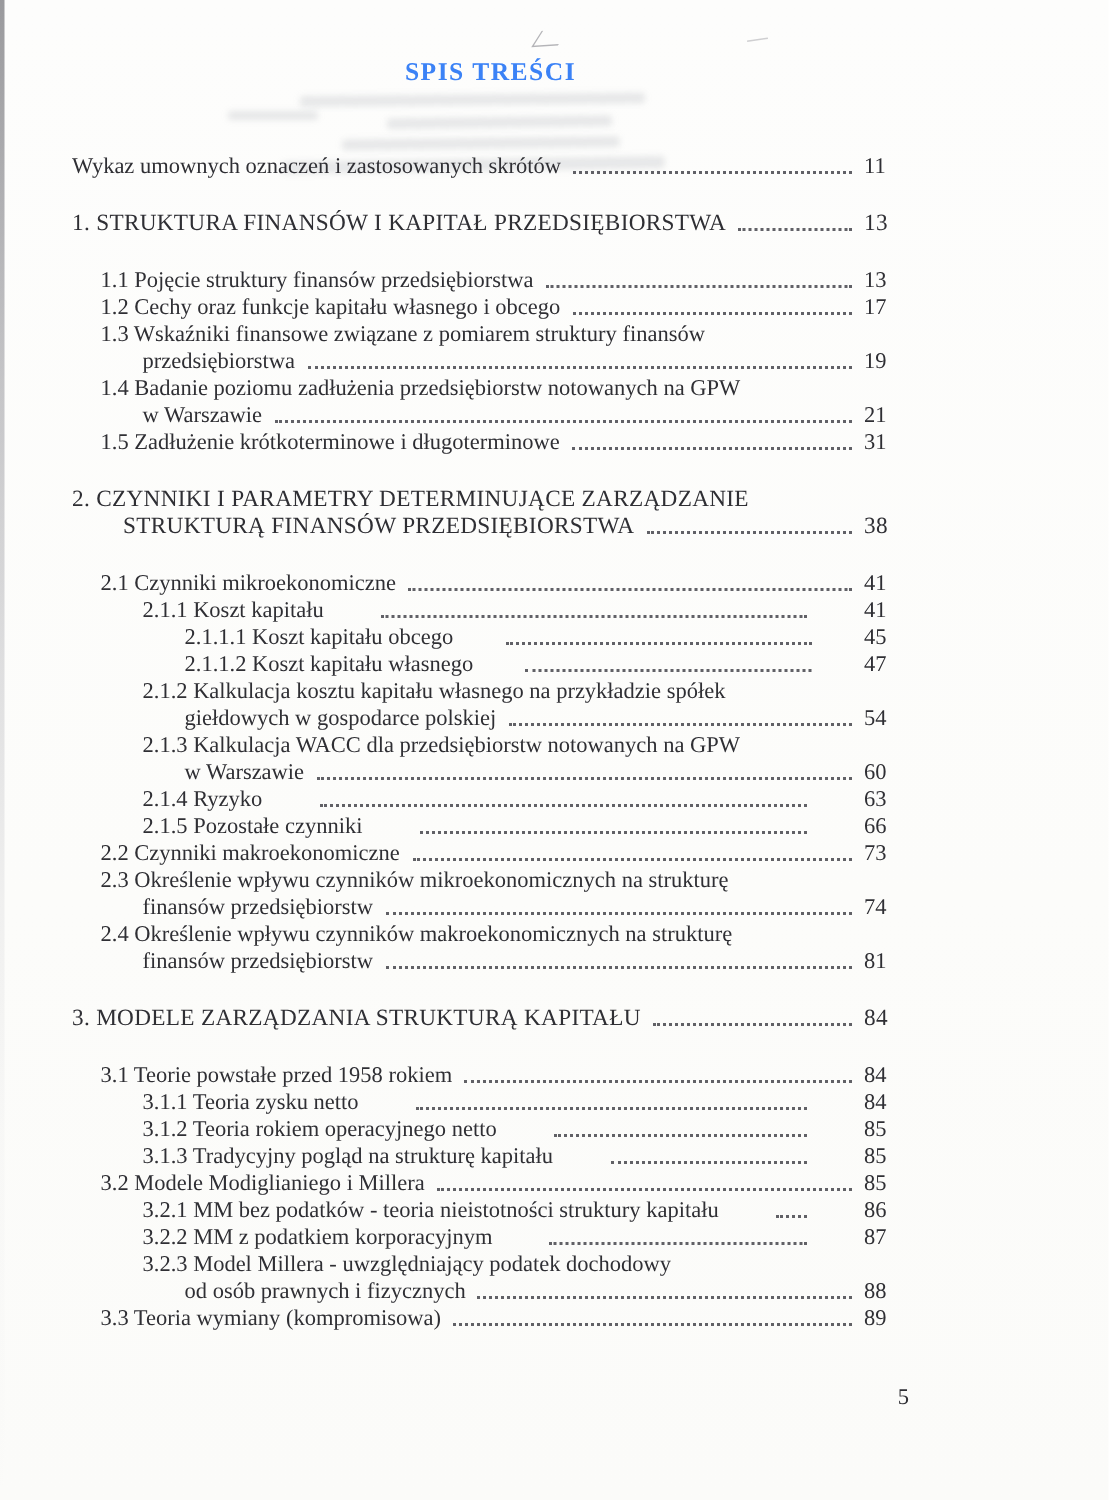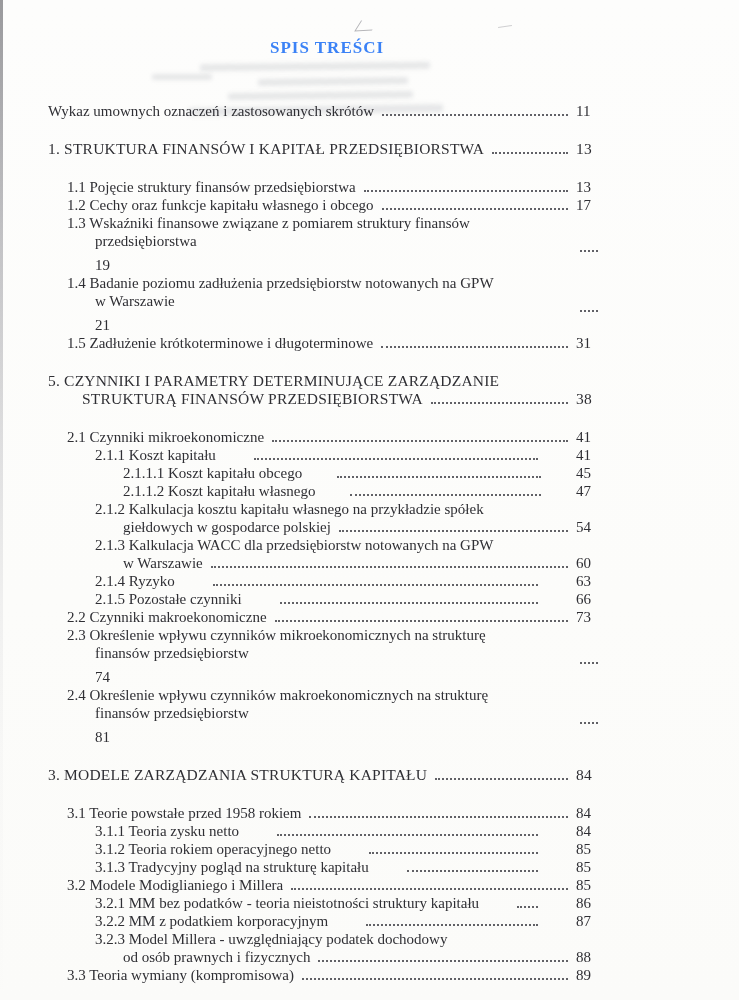--- a/index.html
+++ b/index.html
@@ -57,21 +57,21 @@
   .leader{
     flex:1 1 auto;min-width:18px;align-self:flex-end;
     border-bottom:2px dotted rgba(62,62,70,.82);
     margin:0 8px 4px 8px;height:0;
   }
   .pg{flex:0 0 auto;width:30px;text-align:left;}
   
   .l0{padding-left:0;}
   .c0{padding-left:34px;}
   .l1{padding-left:19px;}
-  .c1{padding-left:47px;flex-direction:column;}
+  .c1{padding-left:47px;}
   .l2{padding-left:47px;gap:30px;}
   .c2{padding-left:75px;}
   .l3{padding-left:75px;gap:27px;}
   .footer-pg{
     margin-top:36px;text-align:right;padding-right:0;
     font-size:15px;color:#2f2f34;
   }
 </style>
 </head>
 <body>
@@ -125,21 +125,21 @@
     <span class="txt">w Warszawie</span>
     <span class="leader"></span>
     <span class="pg">21</span>
   </div>
       <div class="row l1">
     <span class="txt">1.5 Zadłużenie krótkoterminowe i długoterminowe</span>
     <span class="leader"></span>
     <span class="pg">31</span>
   </div>
       <div class="row l0 gap chapter">
-    <span class="txt">5. CZYNNIKI I PARAMETRY DETERMINUJĄCE ZARZĄDZANIE</span>
+    <span class="txt">2. CZYNNIKI I PARAMETRY DETERMINUJĄCE ZARZĄDZANIE</span>
 
   </div>
       <div class="row c0 chapter">
     <span class="txt">STRUKTURĄ FINANSÓW PRZEDSIĘBIORSTWA</span>
     <span class="leader"></span>
     <span class="pg">38</span>
   </div>
       <div class="row l1 gap">
     <span class="txt">2.1 Czynniki mikroekonomiczne</span>
     <span class="leader"></span>

